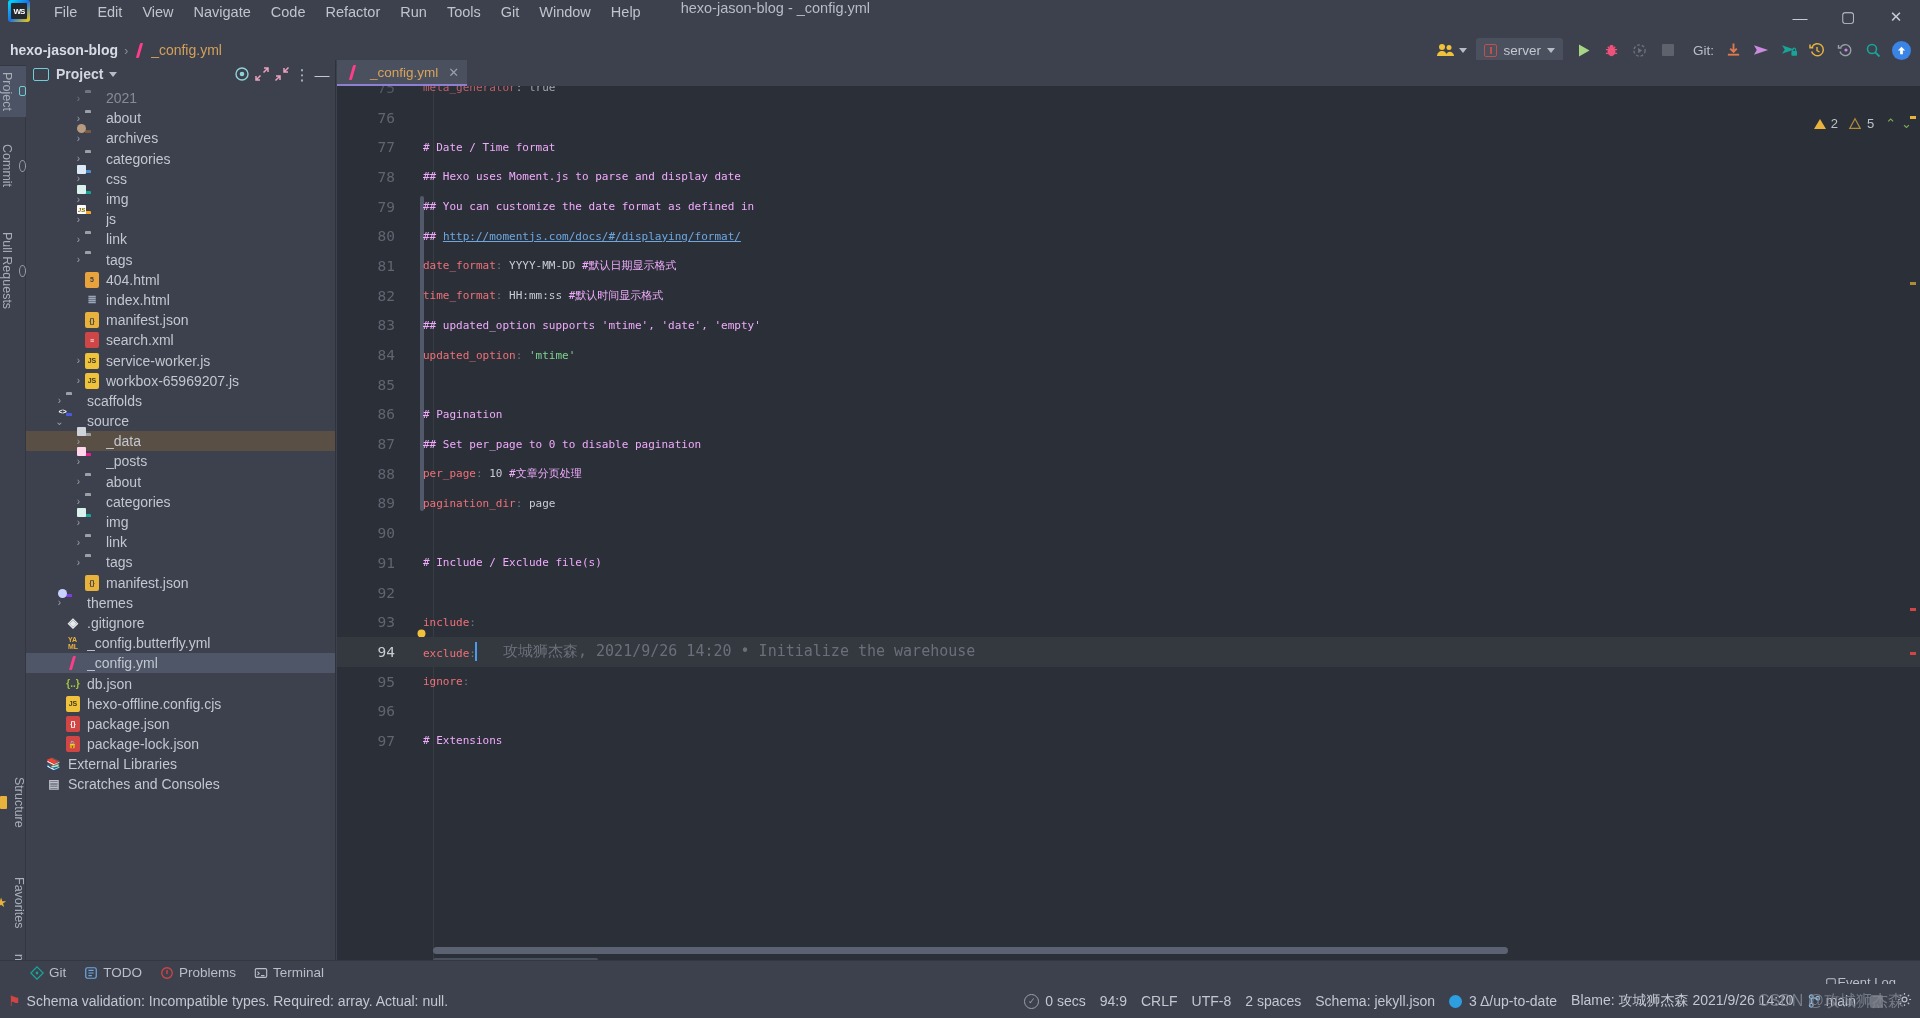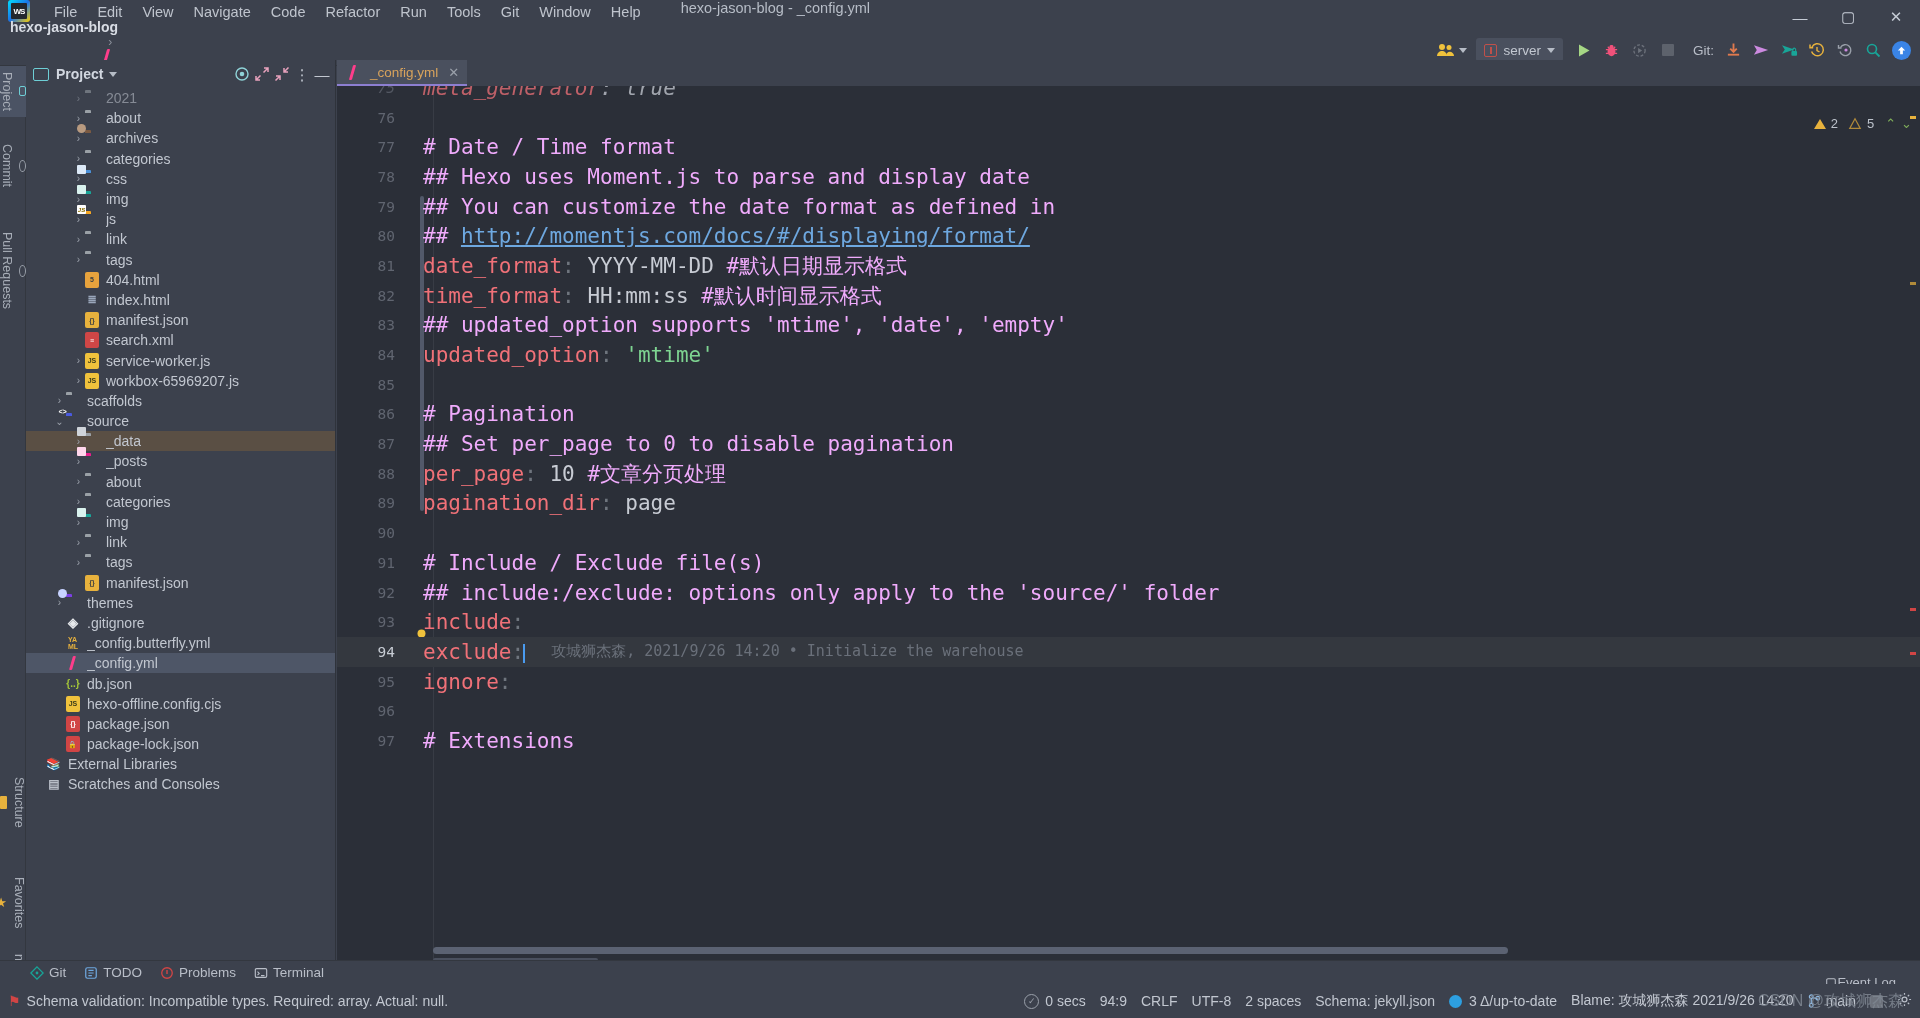--- a/index.html
+++ b/index.html
@@ -42,21 +42,21 @@
   .win-btn {
     width: 48px; height: 34px; display:flex; align-items:center; justify-content:center;
     color:#c6ccd6; font-size:15px;
   }
 
   
   .navbar {
     height: 32px; background: #3c414d; display: flex; align-items: center;
     padding-left: 10px; position: relative; border-bottom: 1px solid #33373f;
   }
-  .crumb { color:#cdd2db; font-size:14px; display:flex; align-items:flex-end;flex-direction:column; }
+  .crumb { color:#cdd2db; font-size:14px; display:flex; align-items:flex-end; }
   .crumb b { font-weight: bold; color:#d8dce4; }
   .crumb .sep { color:#8b909a; margin: 0 6px; font-size: 12px; }
   .yml-icon {
     display:inline-block; width:12px; height:15px; position:relative; margin-right:5px;
   }
   .yml-icon::before {
     content:""; position:absolute; left:4px; top:0; width:3px; height:15px;
     background:#ff3d8b; transform: skewX(-16deg); border-radius:1px;
   }
   .crumb .fname { color:#d4a05a; }
@@ -171,21 +171,21 @@
   .code-scroll { position:relative; }
   .cline { height:29.7px; display:flex; align-items:center; position:relative; }
   .cline.hl { background:#34383f; }
   .lnum {
     width:72px; text-align:right; padding-right:14px; color:#606570; font-size:14.5px;
     font-family:"DejaVu Sans Mono", monospace; flex:0 0 72px;
   }
   .cline.hl .lnum { color:#c7ccd4; }
   .gutter-icon { position:absolute; left:60px; width:14px; height:14px; }
   .ctext {
-    font-family:"DejaVu Sans Mono", monospace; font-size:21px; white-space:pre;
+    font-family:"DejaVu Sans Mono", monospace; font-size:11px; white-space:pre;
     padding-left:14px; color:#bcc4d0;
   }
   .c-comment { color:#f0abfc; }
   .c-key { color:#f07178; }
   .c-val { color:#c8ccd4; }
   .c-str { color:#7ed491; }
   .c-link { color:#6ea8e0; text-decoration:underline; }
   .c-cn { color:#6f757e; }
   .blame {
     color:#6a707a; font-family:"DejaVu Sans Mono", monospace; font-size:15px;
@@ -684,21 +684,21 @@
         <span class="nm">_config.yml</span>
         <span class="x">✕</span>
       </div>
     </div>
 
     <div class="gutter-wrap">
       <div class="gutter-bg"></div>
       <div class="gutter-line"></div>
       <div class="vscroll-track"></div>
       <div id="code" class="code-scroll" style="margin-top:-13px;">
-          <div class="cline" style="opacity: 0.75; font-style: italic;">
+          <div class="cline" style="opacity: 0.75;">
             <span class="lnum">75</span>
             <span class="ctext"><span class="c-key">meta_generator</span><span class="c-val">: </span><span class="c-val">true</span></span>
           </div>
           <div class="cline">
             <span class="lnum">76</span>
             <span class="ctext"></span>
           </div>
           <div class="cline">
             <span class="lnum">77</span>
             <span class="ctext"><span class="c-comment"># Date / Time format</span></span>
@@ -754,21 +754,20 @@
           <div class="cline">
             <span class="lnum">90</span>
             <span class="ctext"></span>
           </div>
           <div class="cline">
             <span class="lnum">91</span>
             <span class="ctext"><span class="c-comment"># Include / Exclude file(s)</span></span>
           </div>
           <div class="cline">
             <span class="lnum">92</span>
-            <span class="ctext"><span class="c-comment">## include:/exclude: options only apply to the 'source/' folder</span></span>
           </div>
           <div class="cline">
             <span class="lnum">93</span>
             <span class="gutter-icon" style="top: 20px; left: 78px;"><svg width="13" height="13" viewBox="0 0 14 14">
                 <circle cx="7" cy="6" r="4.3" fill="#f0c23c"></circle>
                 <rect x="5" y="10" width="4" height="2.6" rx="1" fill="#c9a02e"></rect>
               </svg></span>
             <span class="ctext"><span class="c-key">include</span><span class="c-cn">:</span></span>
           </div>
           <div class="cline hl">

